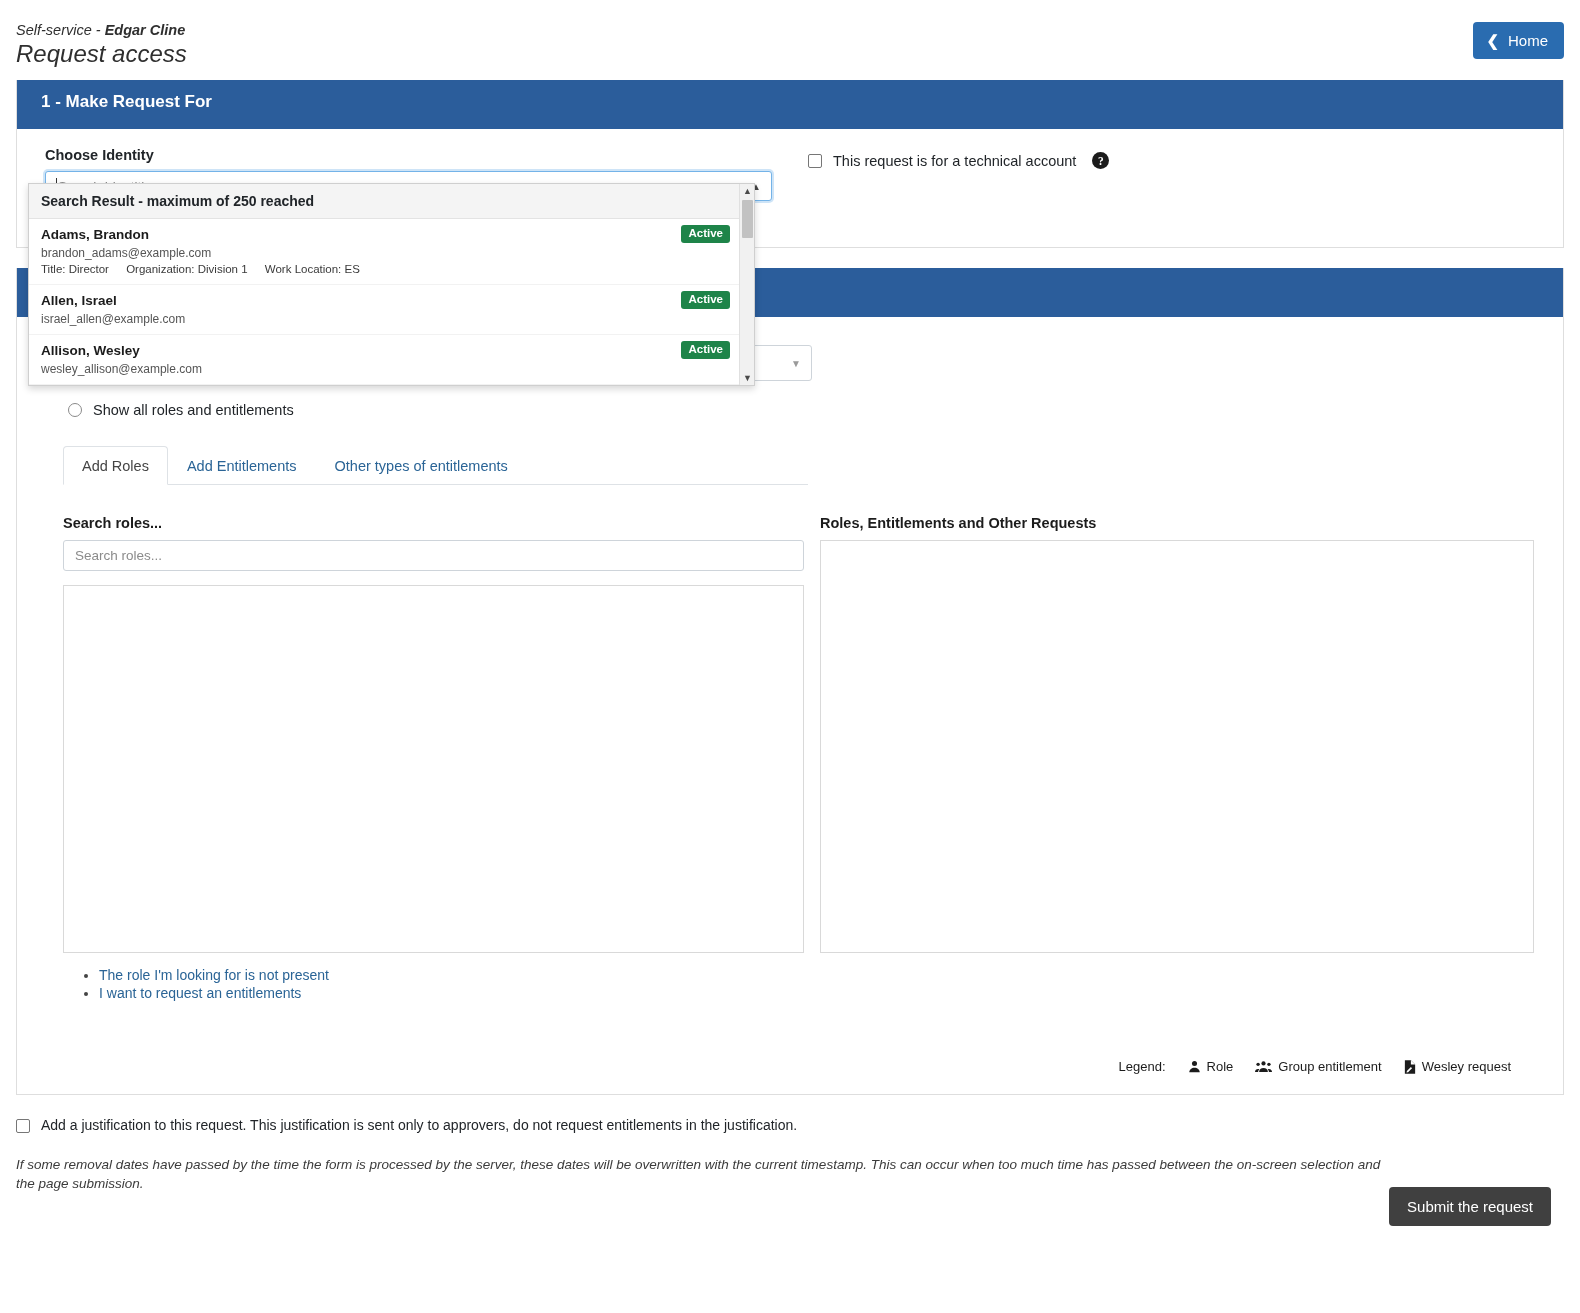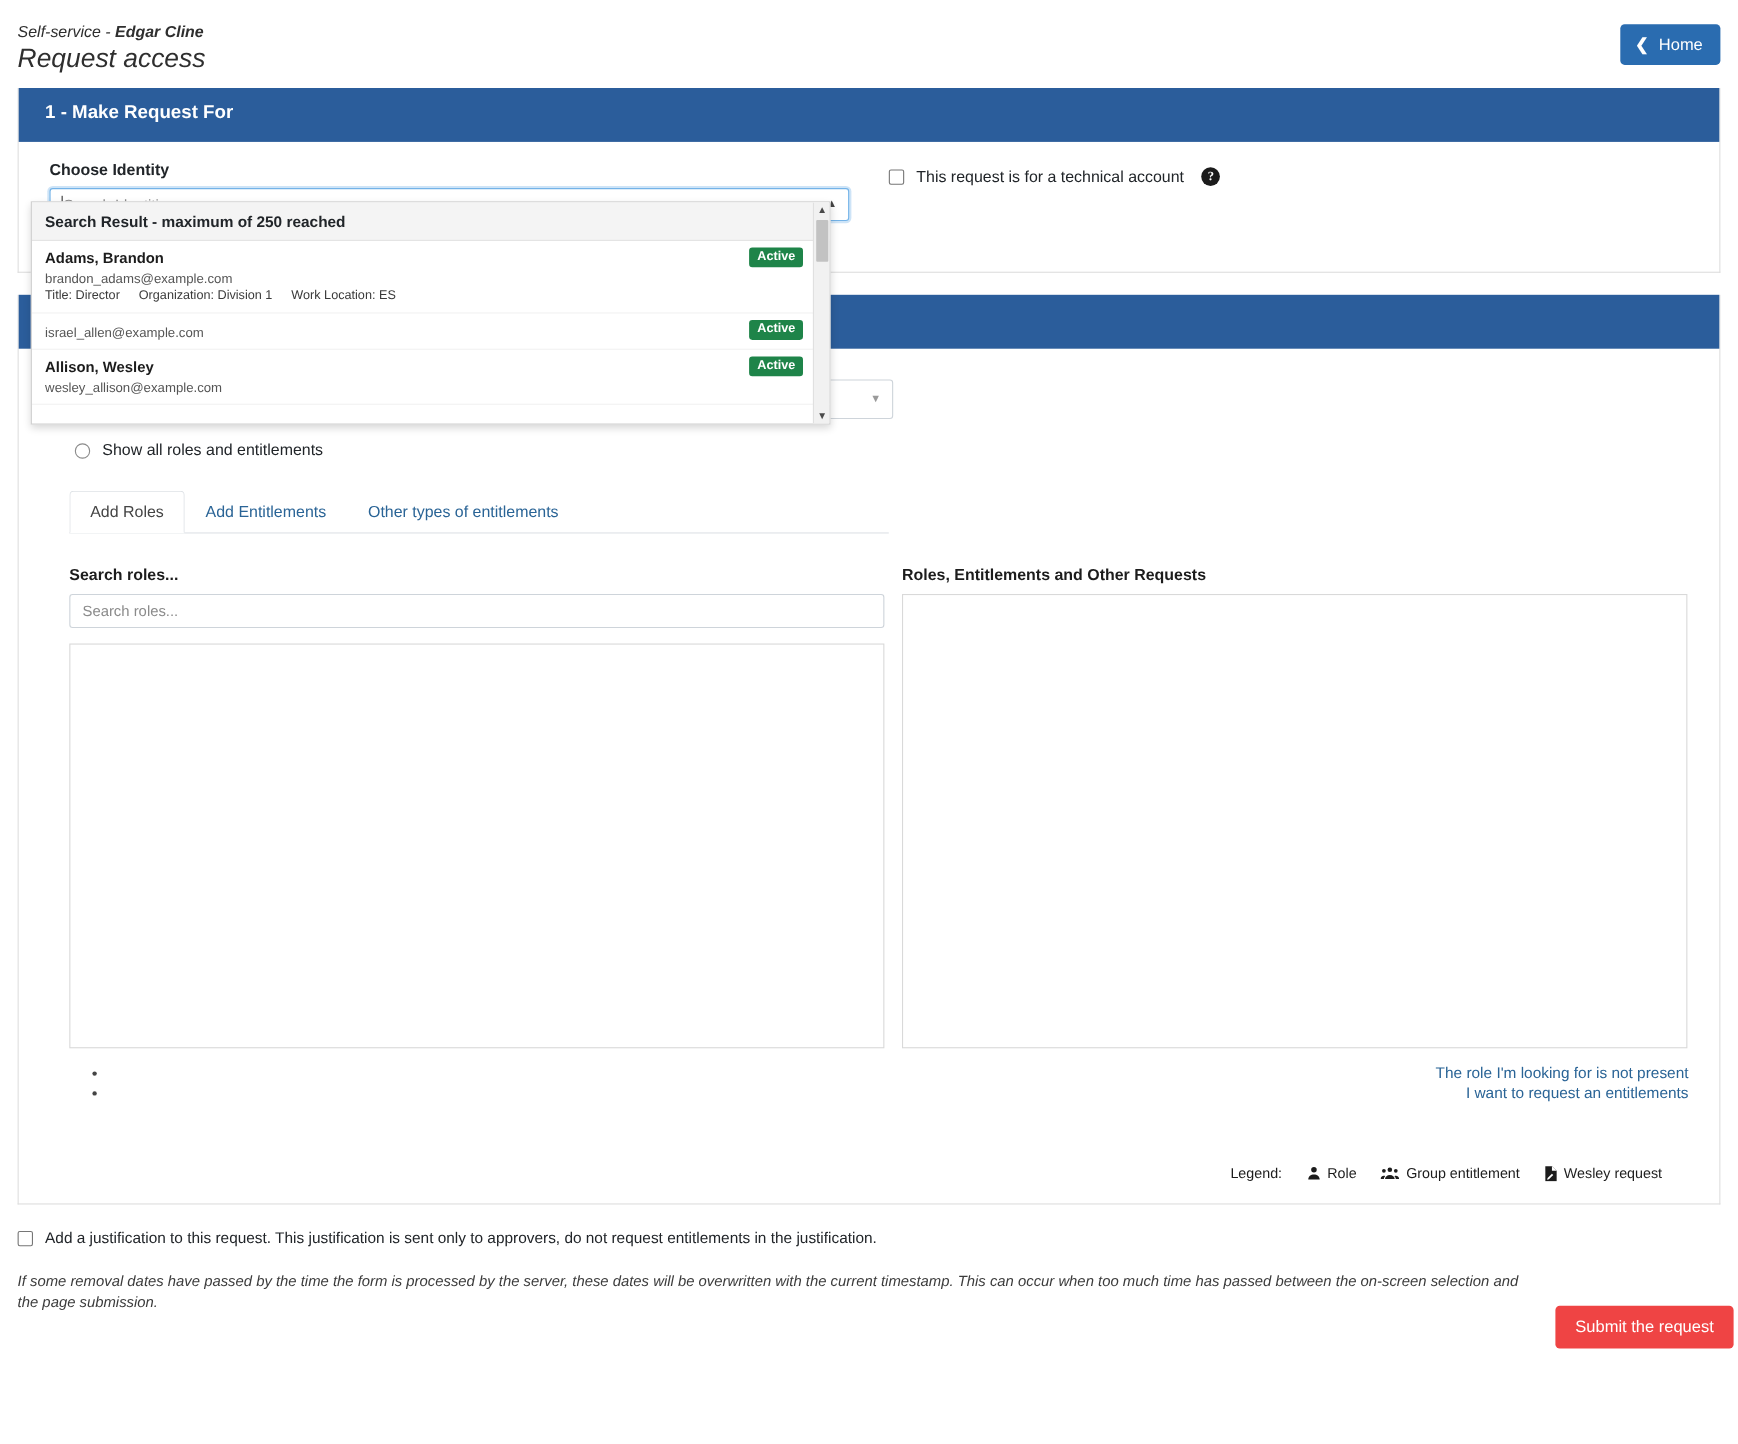--- a/index.html
+++ b/index.html
@@ -259,21 +259,20 @@
     width: 100%; height: 368px;
     border: 1px solid #d9d9d9;
     background: #fff;
   }
   .result-box.right { margin-top: 0; height: 413px; }
 
   .bullets {
     margin: 14px 0 12px 18px;
     padding-left: 36px;
     list-style: disc;
-    text-align: right;
   }
   .bullets li {
     color: #2a6496;
     font-size: 14px;
     line-height: 17px;
     margin-bottom: 1px;
     cursor: pointer;
   }
   .bullets li::marker { color: #444; }
 
@@ -296,22 +295,22 @@
   .note {
     margin-top: 22px;
     width: 1385px;
     font-style: italic;
     font-size: 13.5px;
     color: #3b3b3b;
     line-height: 19px;
   }
   .submit-btn {
     position: absolute;
-    right: 4px; top: 92px;
-    background: #ef4444;
+    right: 29px; top: 92px;
+    background: #404040;
     color: #fff; border: none;
     border-radius: 4px;
     font-size: 15px;
     font-family: "Liberation Sans", sans-serif;
     padding: 11px 18px;
     cursor: pointer;
     margin-left: 12px;
   }
 </style>
 </head>
@@ -446,20 +445,21 @@
         <div class="dd-mail">brandon_adams@example.com</div>
         <div class="dd-meta">
           <span>Title: Director</span>
           <span>Organization: Division 1</span>
           <span>Work Location: ES</span>
         </div>
         <span class="badge-active">Active</span>
       </div>
 
       <div class="dd-item">
+        <div class="dd-name">Allen, Israel</div>
         <div class="dd-mail">israel_allen@example.com</div>
         <span class="badge-active">Active</span>
       </div>
 
       <div class="dd-item">
         <div class="dd-name">Allison, Wesley</div>
         <div class="dd-mail">wesley_allison@example.com</div>
 
         <span class="badge-active">Active</span>
       </div>

